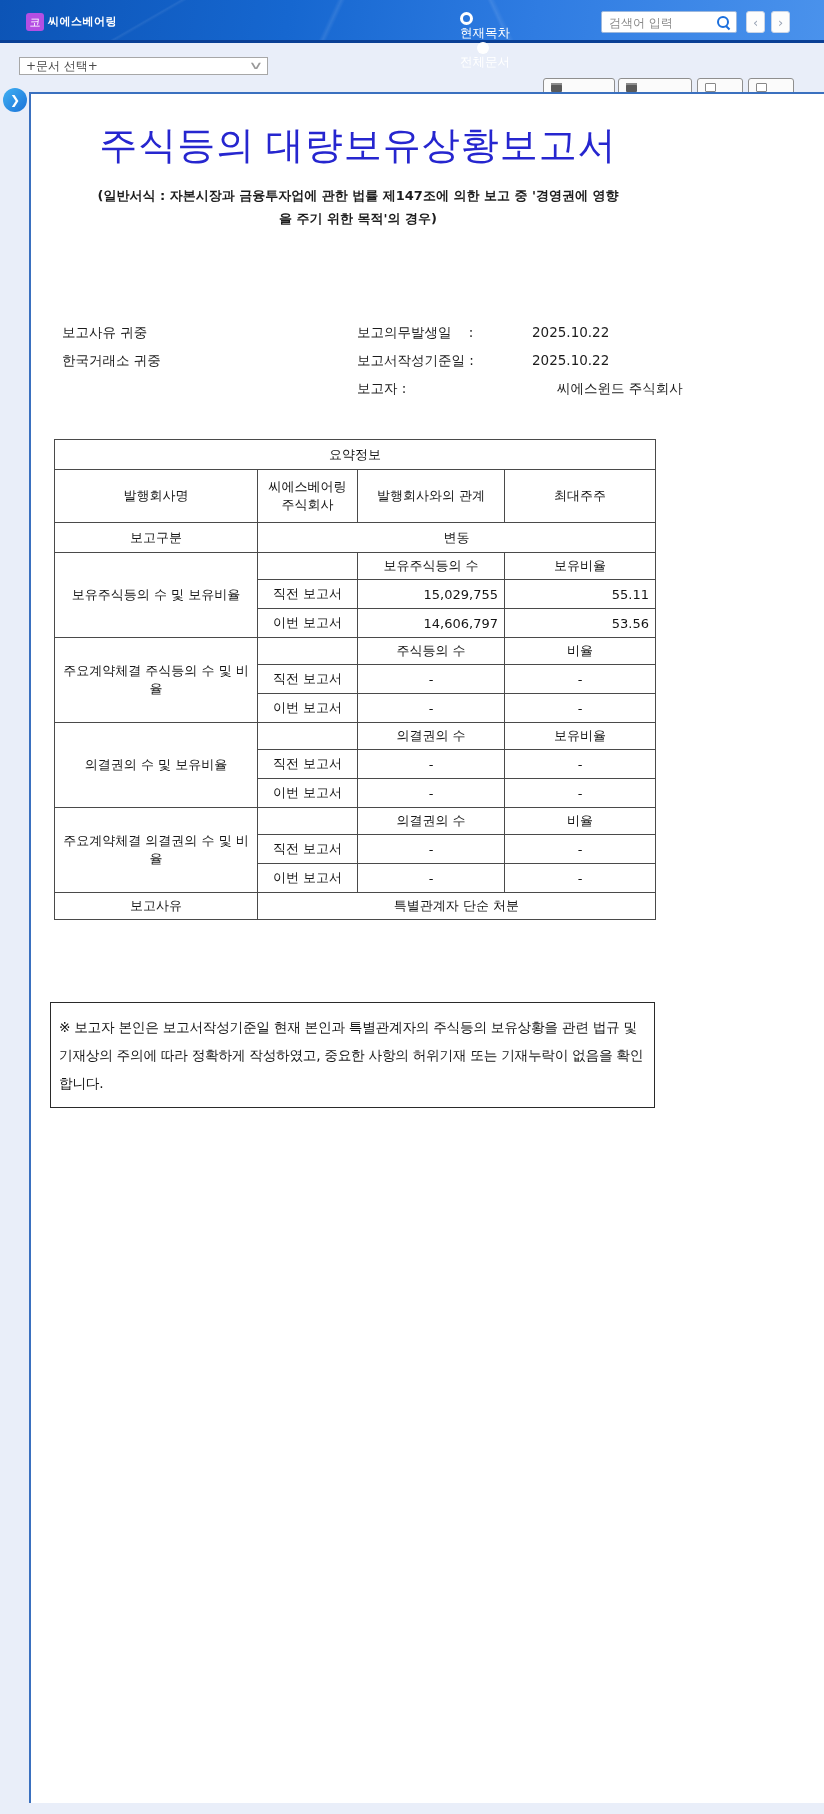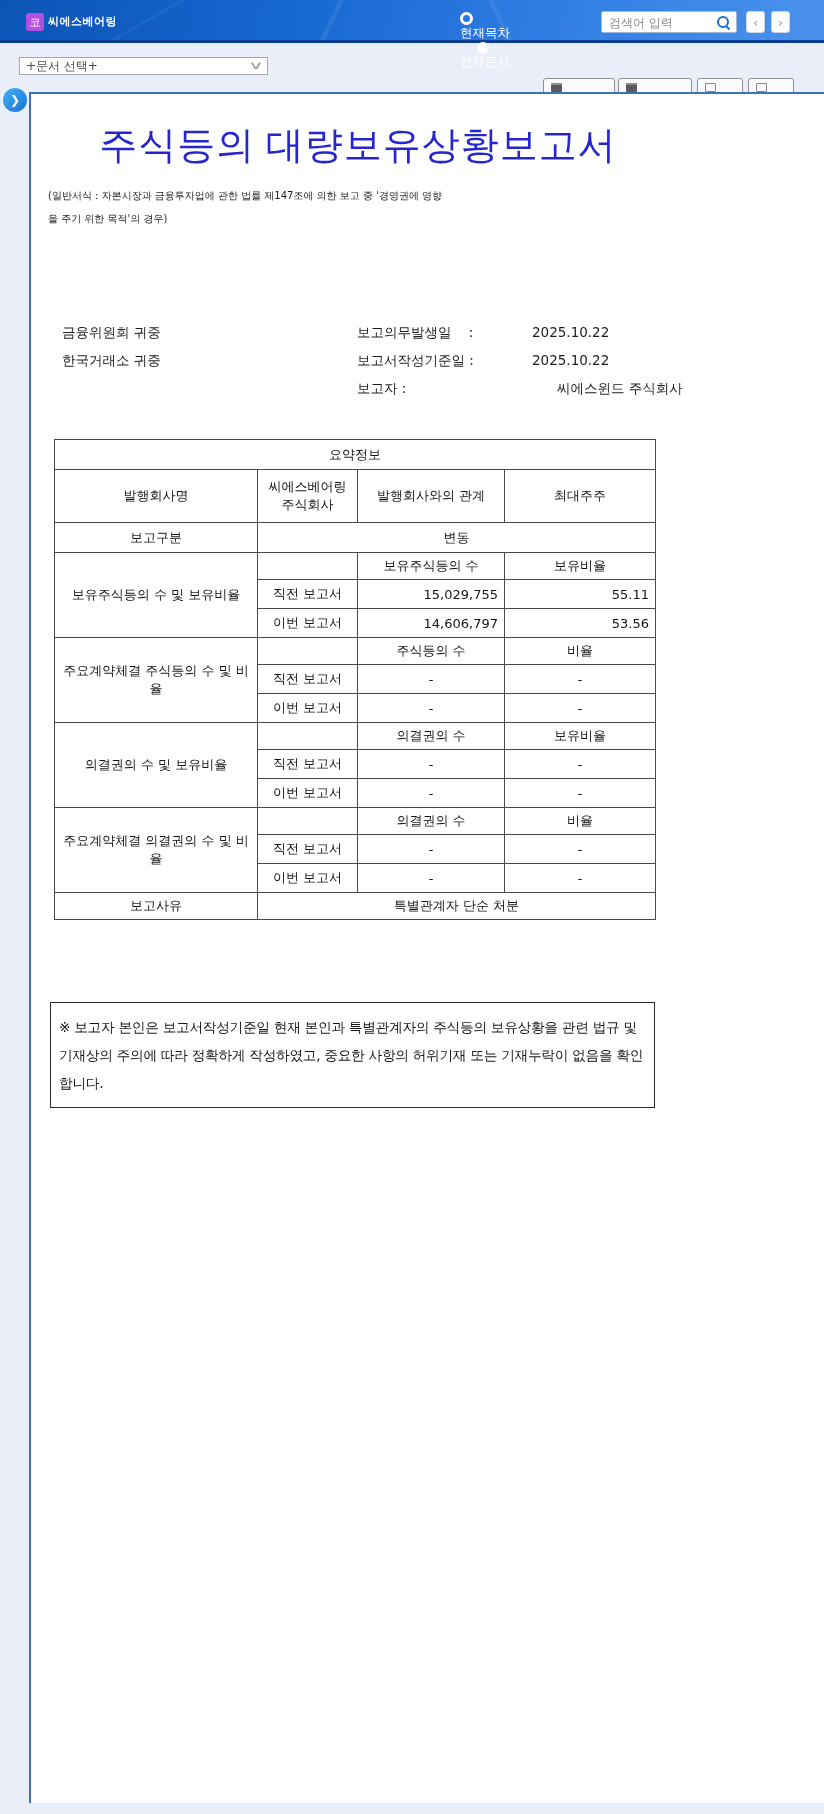--- a/index.html
+++ b/index.html
@@ -96,22 +96,22 @@
     position:absolute; left:29px; top:92px; width:795px; height:1711px;
     background:#fff; border-top:2px solid #3a70bf; border-left:2px solid #3a70bf;
     z-index:3;
   }
   .doc-title {
     position:absolute; left:17px; top:26px; width:620px; text-align:center;
     font-family:Liberation Serif, serif;
     font-size:38px; color:#2626cf; letter-spacing:1px; white-space:nowrap;
   }
   .doc-subtitle {
-    position:absolute; left:17px; top:90px; width:620px; 
-    font-size:10px; line-height:23px; color:#1c1c1c;
+    position:absolute; left:17px; top:90px; width:620px; text-align:center;
+    font-size:13px; line-height:23px; color:#1c1c1c;font-weight:bold;
   }
   .recip { position:absolute; left:31px; font-size:13.5px; color:#1c1c1c; white-space:pre; }
   .meta-label { position:absolute; left:326px; font-size:13.5px; color:#1c1c1c; white-space:pre; }
   .meta-value { position:absolute; font-size:13.5px; color:#1c1c1c; white-space:pre; }
   .r1 { top:230px; } .r2 { top:258px; } .r3 { top:286px; }
 
   
   table.summary {
     position:absolute; left:23px; top:345px; width:601px;
     border-collapse:collapse; table-layout:fixed; font-size:13px; color:#141414;
@@ -178,21 +178,21 @@
 
 <div class="page">
 
   <div class="doc-title">주식등의 대량보유상황보고서</div>
 
   <div class="doc-subtitle">
     <div>(일반서식 : 자본시장과 금융투자업에 관한 법률 제147조에 의한 보고 중 '경영권에 영향</div>
     <div>을 주기 위한 목적'의 경우)</div>
   </div>
 
-  <div class="recip r1">금융위원회 귀중</div>
+  <div class="recip r1">보고사유 귀중</div>
   <div class="recip r2">한국거래소 귀중</div>
 
   <div class="meta-label r1">보고의무발생일    :</div>
   <div class="meta-value r1" style="left:501px;">2025.10.22</div>
   <div class="meta-label r2">보고서작성기준일 :</div>
   <div class="meta-value r2" style="left:501px;">2025.10.22</div>
   <div class="meta-label r3">보고자 :</div>
   <div class="meta-value r3" style="left:526px;">씨에스윈드 주식회사</div>
 
   <table class="summary">

